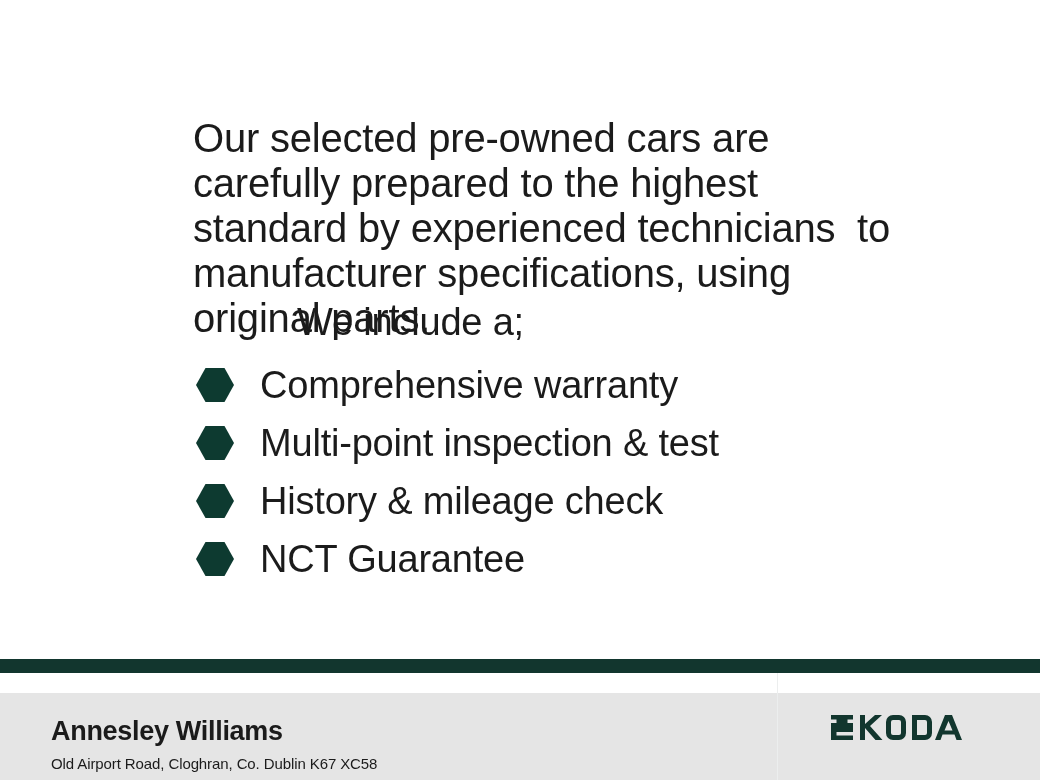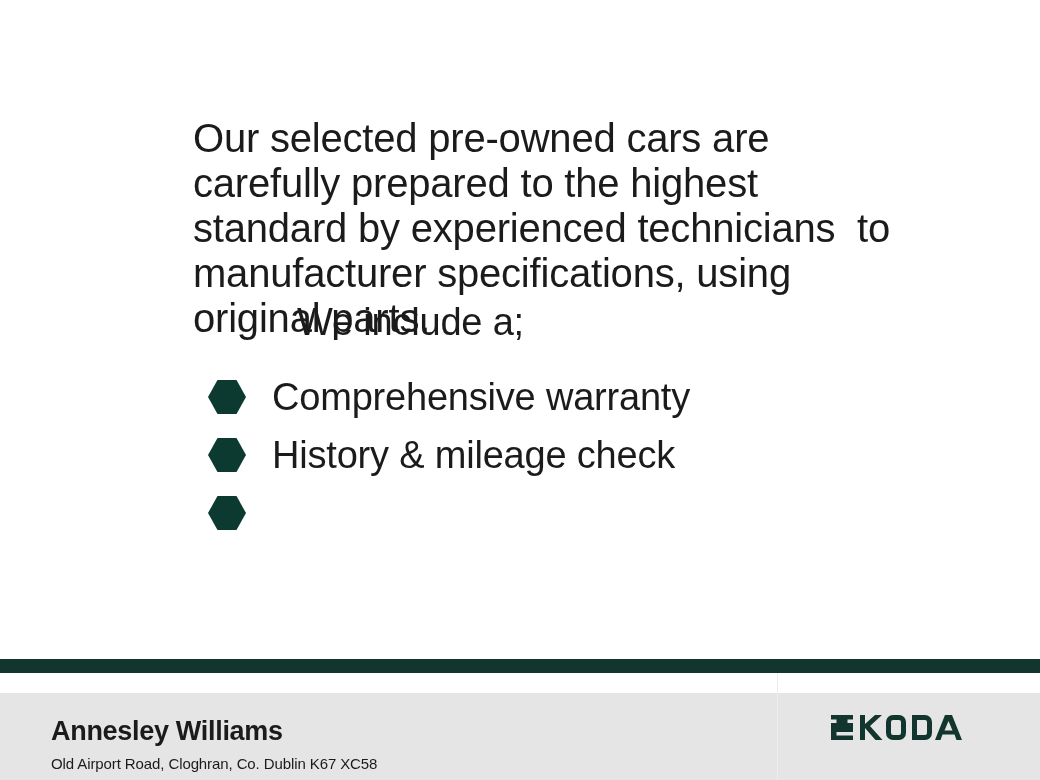--- a/index.html
+++ b/index.html
@@ -49,21 +49,21 @@
     letter-spacing: -0.2px;
     padding-left: 36px;
   }
 
   
   .bullet-list {
     position: absolute;
     left: 196px;
     top: 356px;
     width: 640px;
-    margin: 12px;
+    margin: 0;
     padding: 0;
     list-style: none;
   }
   .bullet-row {
     position: relative;
     height: 58px;
     display: flex;
     align-items: center;
   }
   .hex {
@@ -157,24 +157,29 @@
 
   <div class="include-line">We include a;</div>
 
   <ul class="bullet-list">
     <li class="bullet-row">
       <span class="hex"></span>
       <span class="bullet-text">Comprehensive warranty</span>
     </li>
     <li class="bullet-row">
       <span class="hex"></span>
+      <span class="bullet-text">Multi-point inspection &amp; test</span>
+    </li>
+    <li class="bullet-row">
+      <span class="hex"></span>
       <span class="bullet-text">History &amp; mileage check</span>
     </li>
     <li class="bullet-row">
       <span class="hex"></span>
+      <span class="bullet-text">NCT Guarantee</span>
     </li>
   </ul>
 
   <div class="green-bar"></div>
 
   <div class="footer">
     <div class="dealer-name">Annesley Williams</div>
     <div class="dealer-address">Old Airport Road, Cloghran, Co. Dublin K67 XC58</div>
   </div>
 

